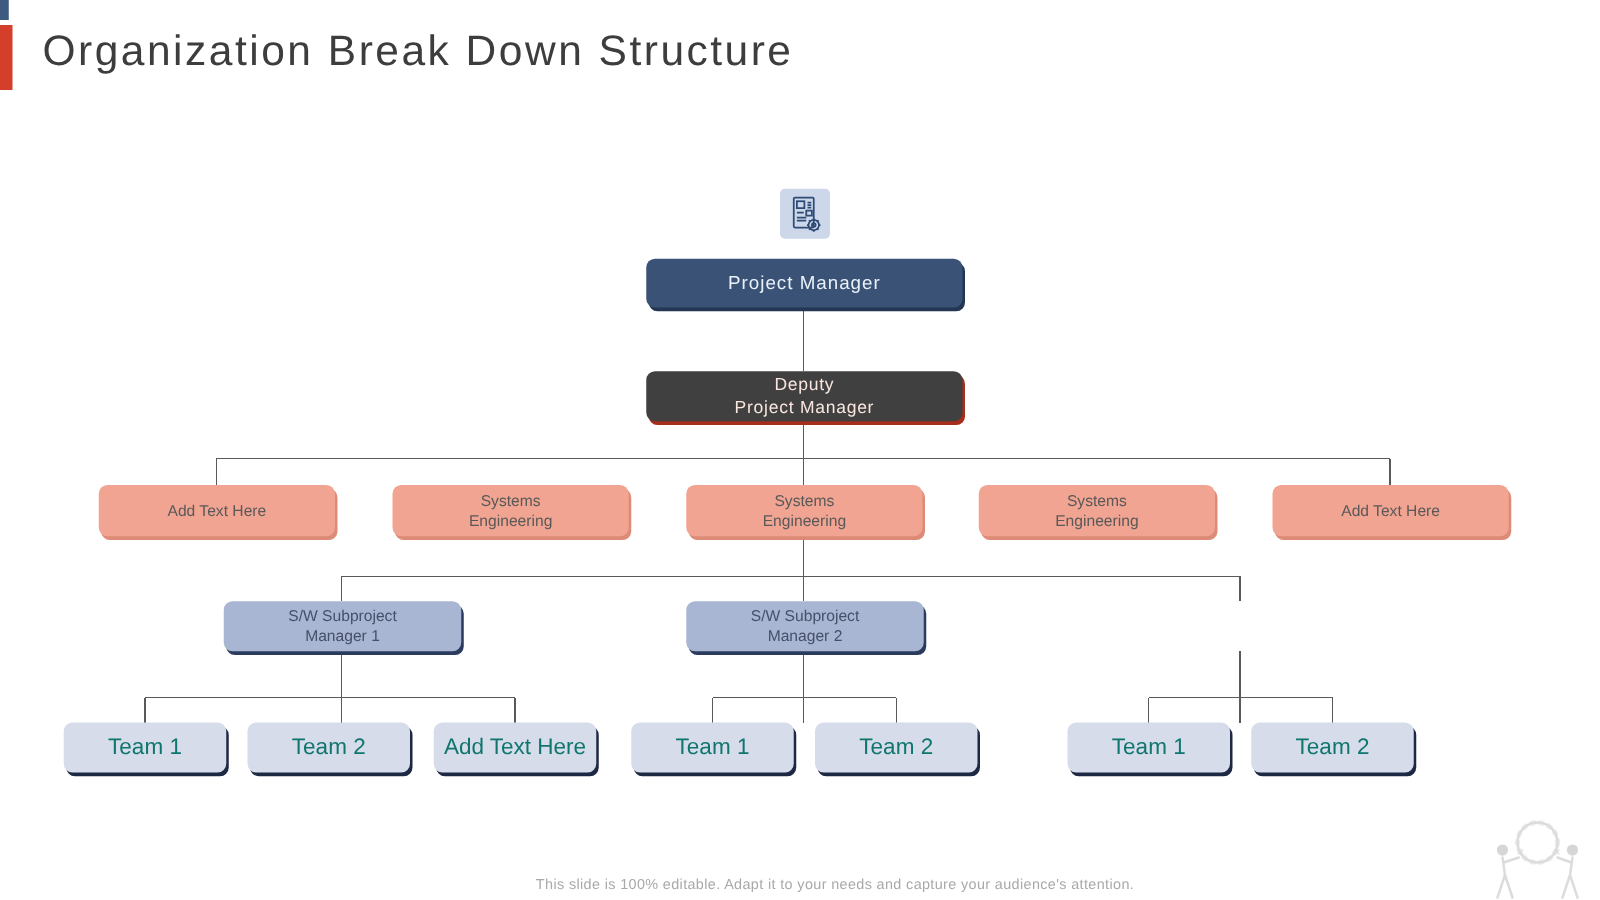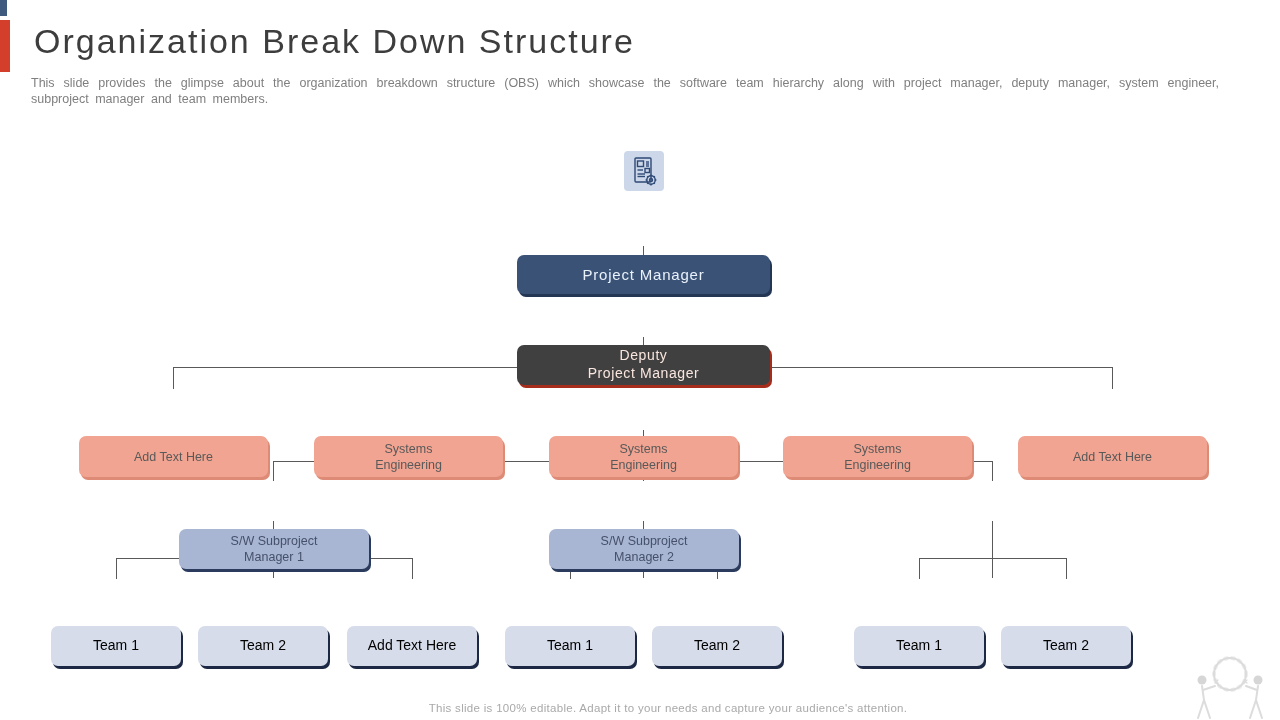--- a/index.html
+++ b/index.html
@@ -17,21 +17,20 @@
   .subtitle {
     position:absolute; left:31px; top:75px; width:1188px;
     font-size:12.5px; line-height:1.3; color:#7f7f7f; text-align:justify;
     word-spacing:3px;
   }
 
   .node {
     position:absolute; display:flex; align-items:center; justify-content:center;
     text-align:center; border-radius:7px; white-space:pre-line; line-height:1.28;
     box-sizing:border-box;
-    margin-top:48px;
   }
   .node-pm {
     left:517px; top:207px; width:253px; height:39px;
     background:#3b5277; color:#e9f1fa; font-size:15px; letter-spacing:0.8px;
     box-shadow:2px 3px 0 0 #233755;
   }
   .node-deputy {
     left:517px; top:297px; width:253px; height:40px;
     background:#404040; color:#f9e6df; font-size:14px; letter-spacing:0.6px;
     box-shadow:2px 3px 0 0 #a62d1c;
@@ -41,21 +40,21 @@
     background:#f1a491; color:#595959; font-size:12.5px;
     box-shadow:2px 3px 0 0 #dd8b76;
   }
   .node-steel {
     width:190px; height:40px; top:481px;
     background:#a9b6d3; color:#45506b; font-size:12.5px;
     box-shadow:2px 3px 0 0 #2b3b5d;
   }
   .node-team {
     width:130px; height:40px; top:578px;
-    background:#d6dcea; color:#000000; font-size:14px;
+    background:#d6dcea; color:#0f766e; font-size:18px;
     box-shadow:2px 3px 0 0 #1d2944;
   }
 
   .connectors { position:absolute; left:0; top:0; pointer-events:none; }
   .connectors line { stroke:#595959; stroke-width:1; shape-rendering:crispEdges; }
 
   .chart-icon-tile {
     position:absolute; left:624px; top:151px; width:40px; height:40px;
     background:#ccd7ea; border-radius:4px;
     display:flex; align-items:center; justify-content:center;
@@ -69,21 +68,20 @@
 </style>
 </head>
 <body>
 
 <div class="slide">
 
   <div class="edge-bar-blue"></div>
   <div class="edge-bar-red"></div>
 
   <div class="title">Organization Break Down Structure</div>
-  <div class="subtitle">This slide provides the glimpse about the organization breakdown structure (OBS) which showcase the software team hierarchy along with project manager, deputy manager, system engineer, subproject manager and team members.</div>
 
   <svg class="connectors" width="1280" height="720">
     <line x1="643" y1="246" x2="643" y2="297"></line>
     <line x1="643" y1="337" x2="643" y2="388"></line>
     <line x1="173" y1="367" x2="1112" y2="367"></line>
     <line x1="173" y1="367" x2="173" y2="389"></line>
     <line x1="1112" y1="367" x2="1112" y2="389"></line>
     <line x1="643" y1="430" x2="643" y2="481"></line>
     <line x1="273" y1="461" x2="992" y2="461"></line>
     <line x1="273" y1="461" x2="273" y2="481"></line>

